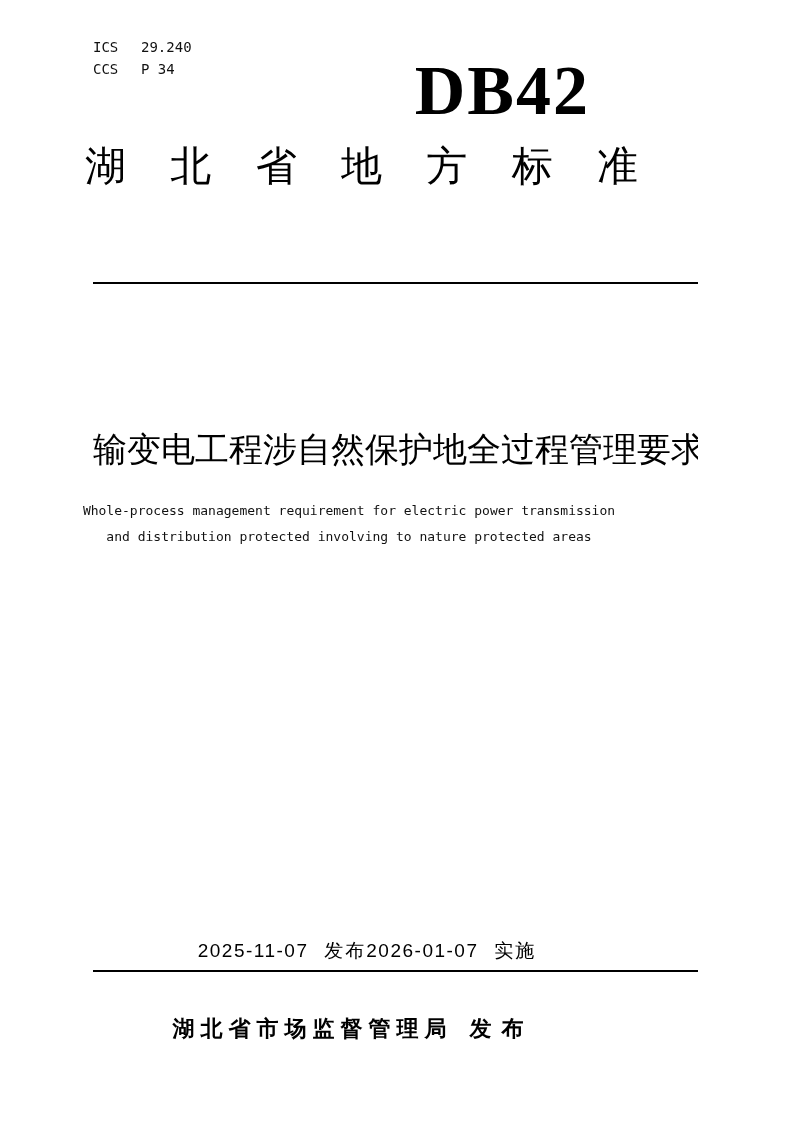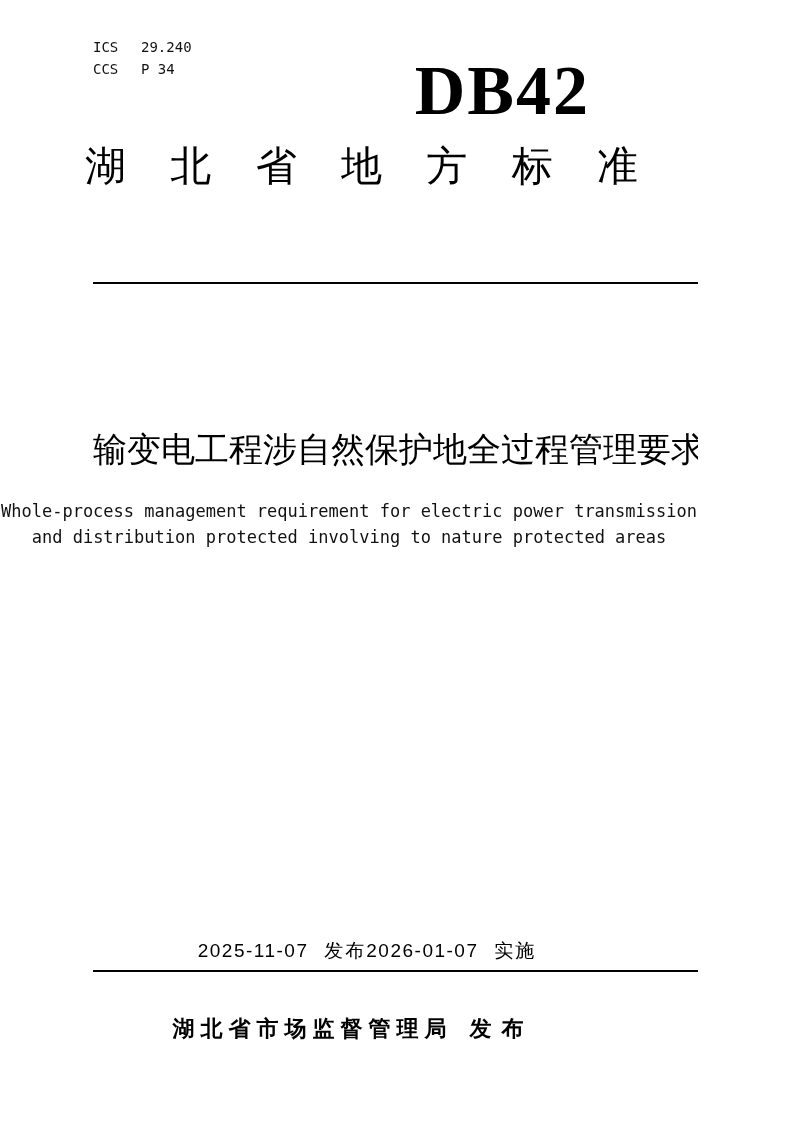--- a/index.html
+++ b/index.html
@@ -93,21 +93,21 @@
   }
 
   
   .title-en {
     position: absolute;
     left: 0;
     top: 498px;
     width: 100%;
     text-align: center;
     font-family: "DejaVu Sans Mono", "Liberation Mono", monospace;
-    font-size: 17px;
+    font-size: 13px;
     line-height: 26px;
     color: #111111;
   }
 
   
   .dates-row {
     position: absolute;
     left: 93px;
     right: 57px;
     top: 938px;

